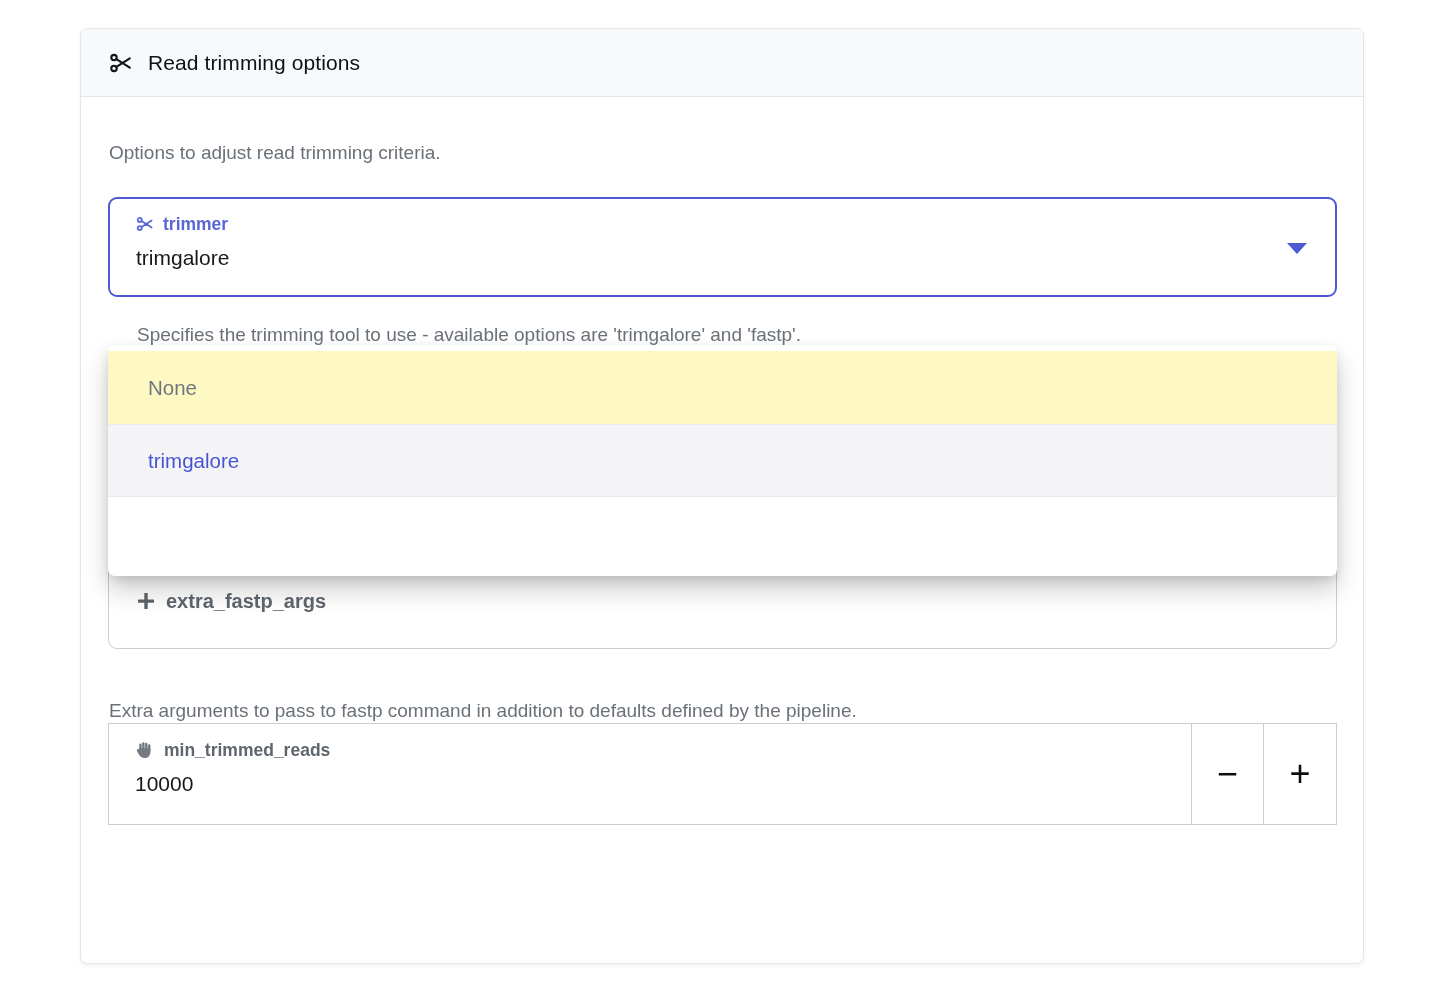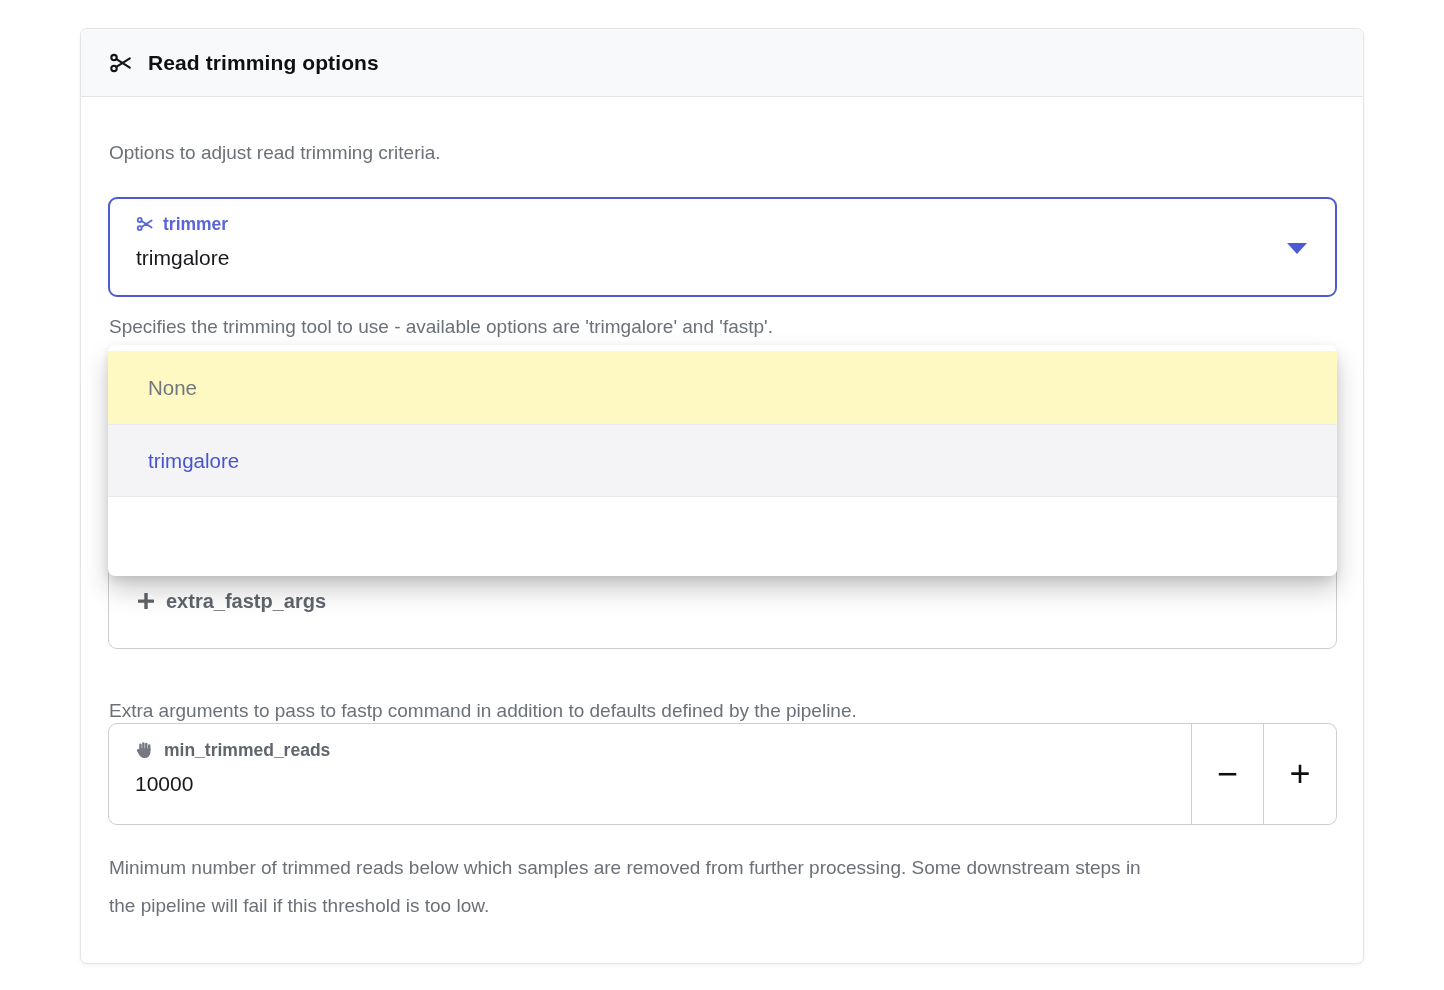--- a/index.html
+++ b/index.html
@@ -39,21 +39,21 @@
     background: var(--header-bg);
     border-bottom: 1px solid var(--card-border);
     border-radius: 6px 6px 0 0;
     display: flex;
     align-items: center;
     gap: 15px;
     padding: 0 28px;
   }
   .card-title {
     font-size: 21px;
-    font-weight: 700;
+    font-weight: 400;
     color: #0e1013;
     letter-spacing: .1px;
   }
   .description {
     position: absolute;
     left: 28px; top: 110px;
     font-size: 19px;
     line-height: 28px;
     color: var(--gray-text);
   }
@@ -91,21 +91,21 @@
     border-right: 10px solid transparent;
     border-top: 11px solid var(--accent);
   }
   .help-text {
     position: absolute;
     left: 28px;
     font-size: 19px;
     line-height: 28px;
     color: var(--gray-text);
   }
-  .help-trimmer { top: 284px; }
+  .help-trimmer { top: 292px; margin-left: 28px; }
   .help-extra   { top: 668px; }
   .help-min     { top: 820px; max-width: 1050px; line-height: 38px; }
   
   .dropdown-menu {
     position: absolute;
     left: 27px; top: 316px;
     width: 1229px; height: 231px;
     background: #fff;
     border-radius: 7px;
     box-shadow: 0 14px 26px rgba(0,0,0,0.20), 0 4px 10px rgba(0,0,0,0.10);
@@ -148,21 +148,21 @@
   .text-field .field-label-row {
     color: var(--label-gray);
     font-size: 20px;
   }
   
   .stepper-group {
     position: absolute;
     left: 27px; top: 694px;
     width: 1229px; height: 102px;
     border: 1px solid var(--input-border);
-    border-radius: 9px;
+    border-radius: 0;
     background: #fff;
     display: flex;
   }
   .stepper-input {
     flex: 1;
     border-right: 1px solid var(--input-border);
     padding: 15px 26px 0 26px;
     cursor: text;
   }
   .stepper-input .field-label-row { color: var(--label-gray); font-size: 17.5px; }
@@ -253,15 +253,14 @@
       <div class="field-value">10000</div>
     </div>
     <button class="stepper-btn minus">
       <span>−</span>
     </button>
     <button class="stepper-btn plus">
       <span>+</span>
     </button>
   </div>
 
-  <div class="help-text help-min">Minimum number of trimmed reads below which samples are removed from further processing. Some downstream steps in the pipeline will fail if this threshold is too low.</div>
 
 </div>
 
 </body></html>

